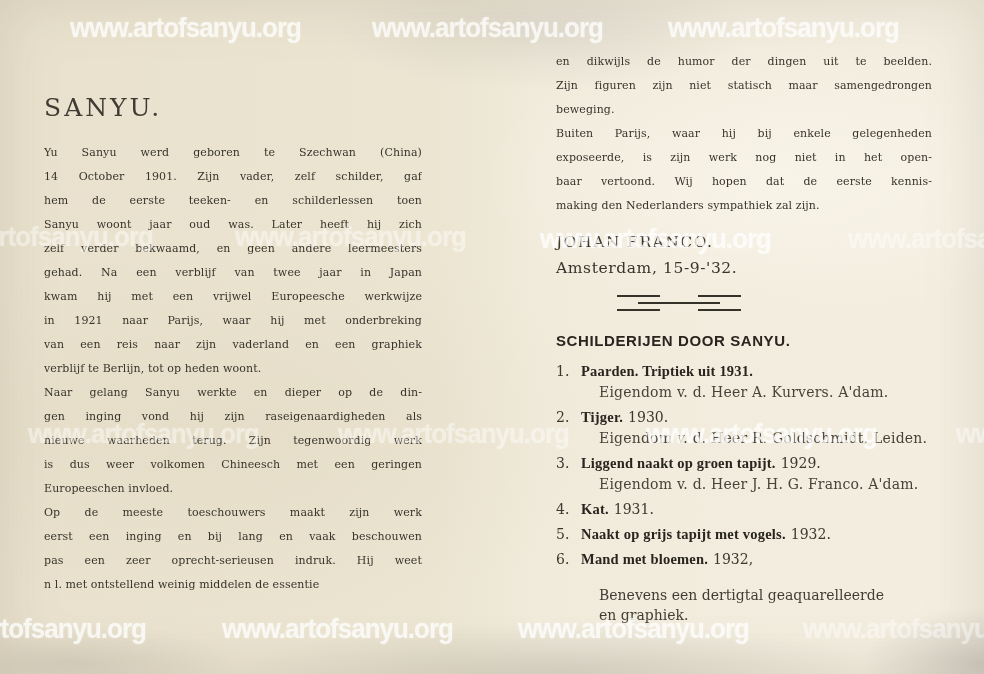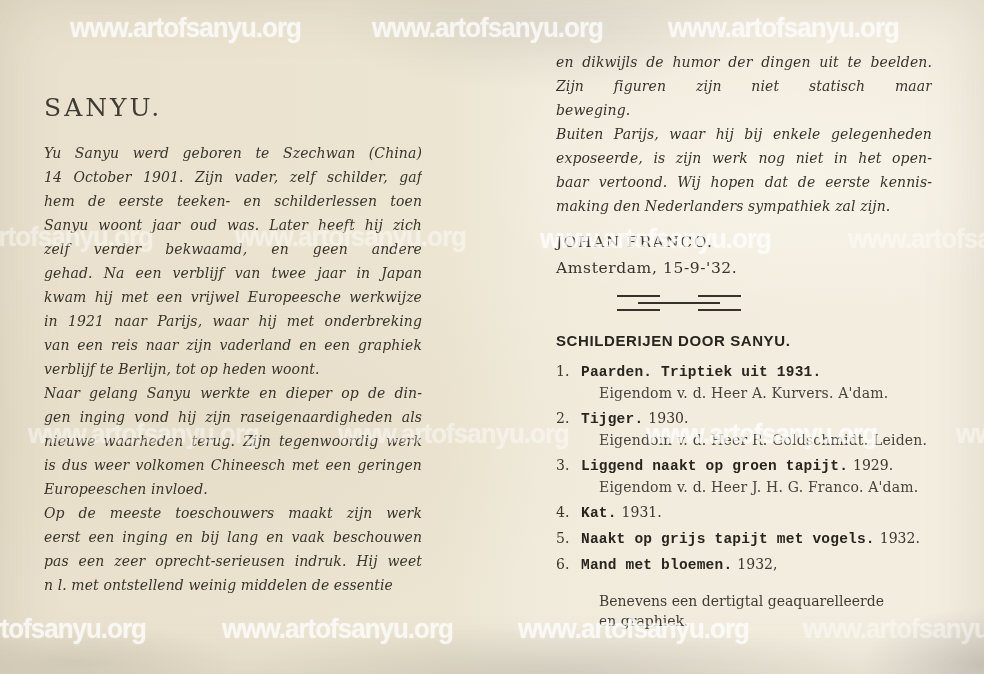--- a/index.html
+++ b/index.html
@@ -16,28 +16,27 @@
       radial-gradient(ellipse 170px 80px at 980px 664px, rgba(150,148,140,0.38), transparent 70%),
       radial-gradient(ellipse 500px 260px at 250px 430px, rgba(203,190,158,0.16), transparent 75%),
       radial-gradient(ellipse 380px 180px at 780px 180px, rgba(255,252,244,0.45), transparent 80%),
       linear-gradient(90deg,#e9e1cd 0%, #ece5d2 45%, #f1ebdc 55%, #f3eee0 100%);
     box-shadow: inset 0 0 60px rgba(120,110,90,0.18);
   }
 
   
   .col{position:absolute;}
   .para .tl{
-    font-size:14px;
+    font-size:11px;
     line-height:24px;
     text-align:justify;
     text-align-last:justify;
     height:24px;
     overflow:hidden;
     letter-spacing:.1px;
-    font-style:italic;
   }
   .para .tl.tl-last{text-align-last:left;}
 
   .page-title{
     font-size:25px;
     letter-spacing:3px;
     color:#403c34;
     margin:0 0 19px 0;
     font-weight:normal;
   }
@@ -70,21 +69,21 @@
     font-family:"Liberation Sans", sans-serif;
     font-weight:700;
     font-size:15px;
     letter-spacing:.6px;
     color:#28251f;
     margin-bottom:12px;
   }
   .item{display:flex;margin-top:5px;line-height:20px;}
   .item .num{width:25px;flex:none;font-size:14px;color:#3b3830;}
   .item .ttl{
-    font-family:Liberation Mono, monospace;
+    font-family:Liberation Serif, serif;
     font-weight:700;
     font-size:14.5px;
     color:#28251f;
     letter-spacing:.2px;
   }
   .item .yr{font-size:14px;margin-left:5px;color:#3b3830;}
   .owner{
     margin:1px 0 2px 43px;
     font-size:14px;
     line-height:20px;

